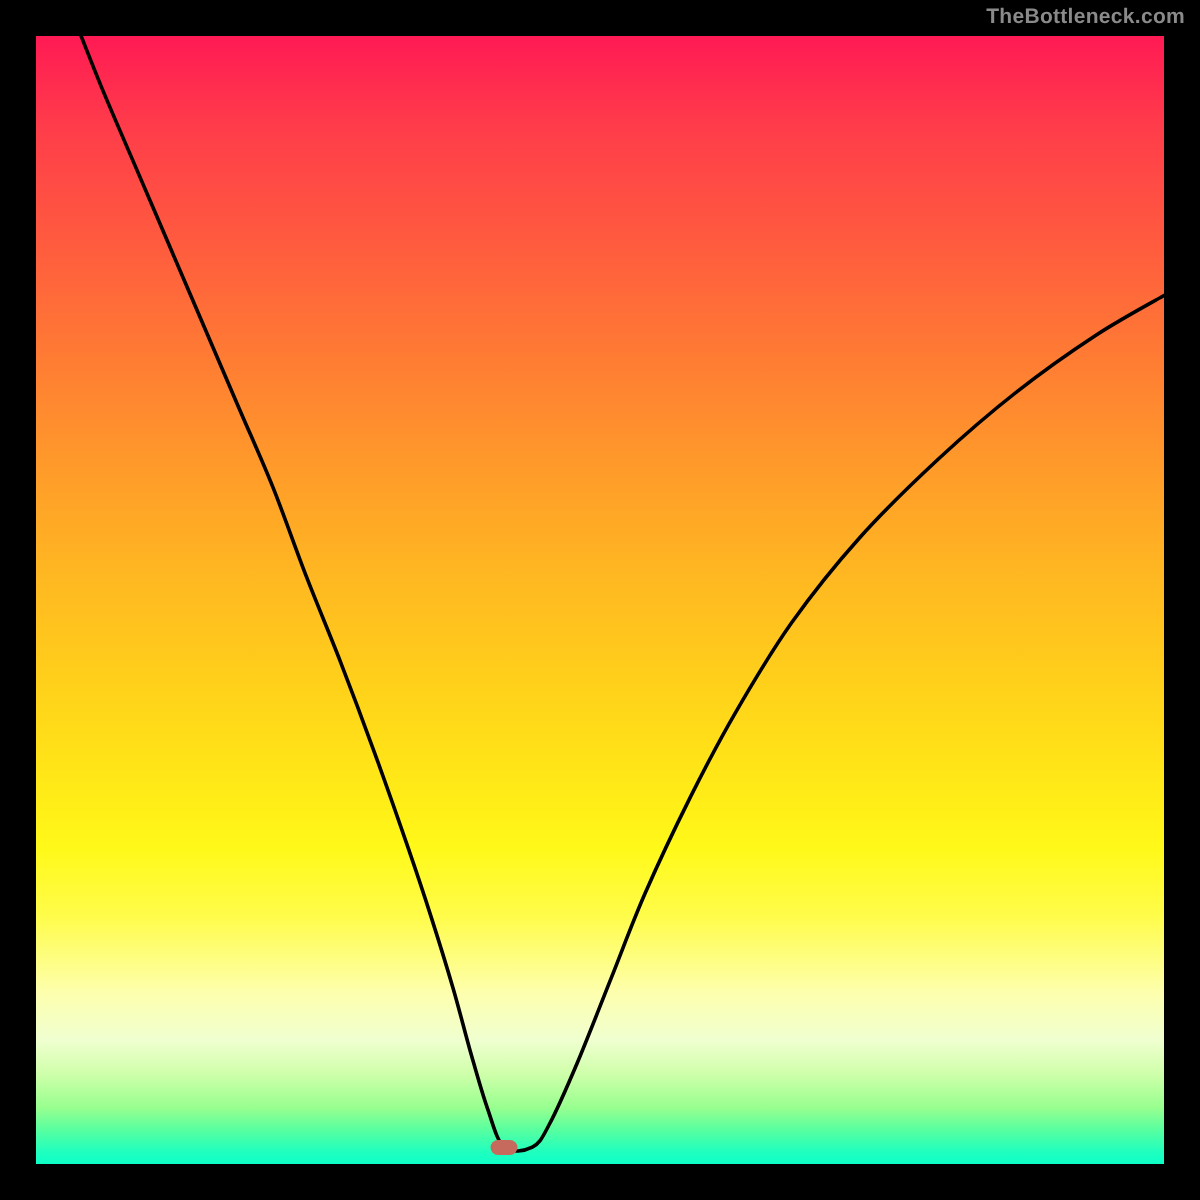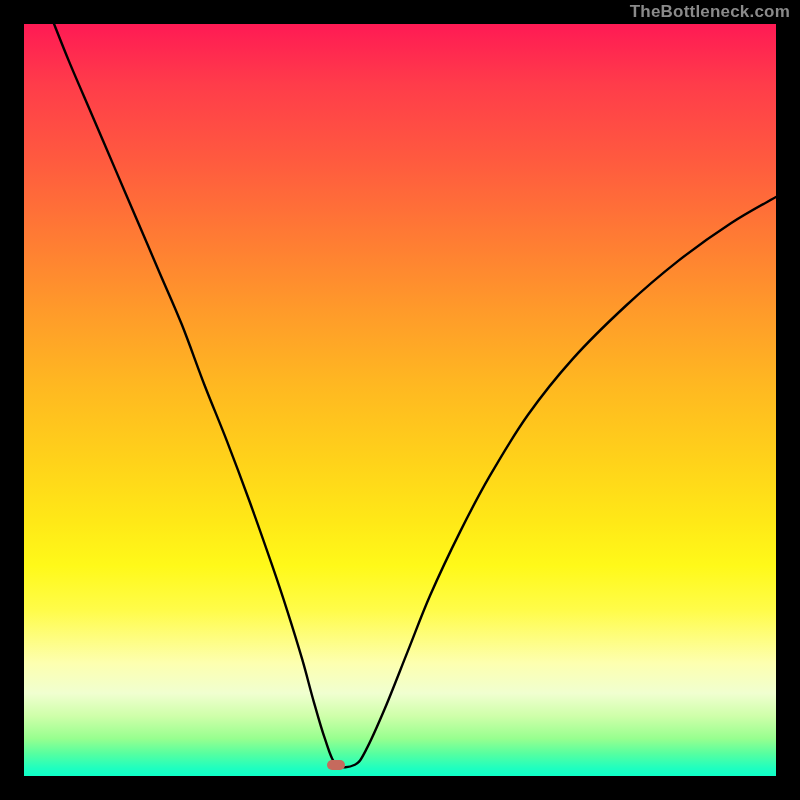--- a/index.html
+++ b/index.html
@@ -60,21 +60,21 @@
     height: 10px;
     border-radius: 5px;
     background: #c66a5d;
     transform: translate(-50%, -50%);
   }
   .watermark {
     position: absolute;
     top: 2px;
     right: 10px;
     font-family: Arial, Helvetica, sans-serif;
-    font-size: 17px;
+    font-size: 14px;
     font-weight: 600;
     color: #8a8a8a;
     letter-spacing: 0.2px;
   }
 </style>
 </head>
 <body>
 
 <div class="frame">
   <div class="watermark">TheBottleneck.com</div>

